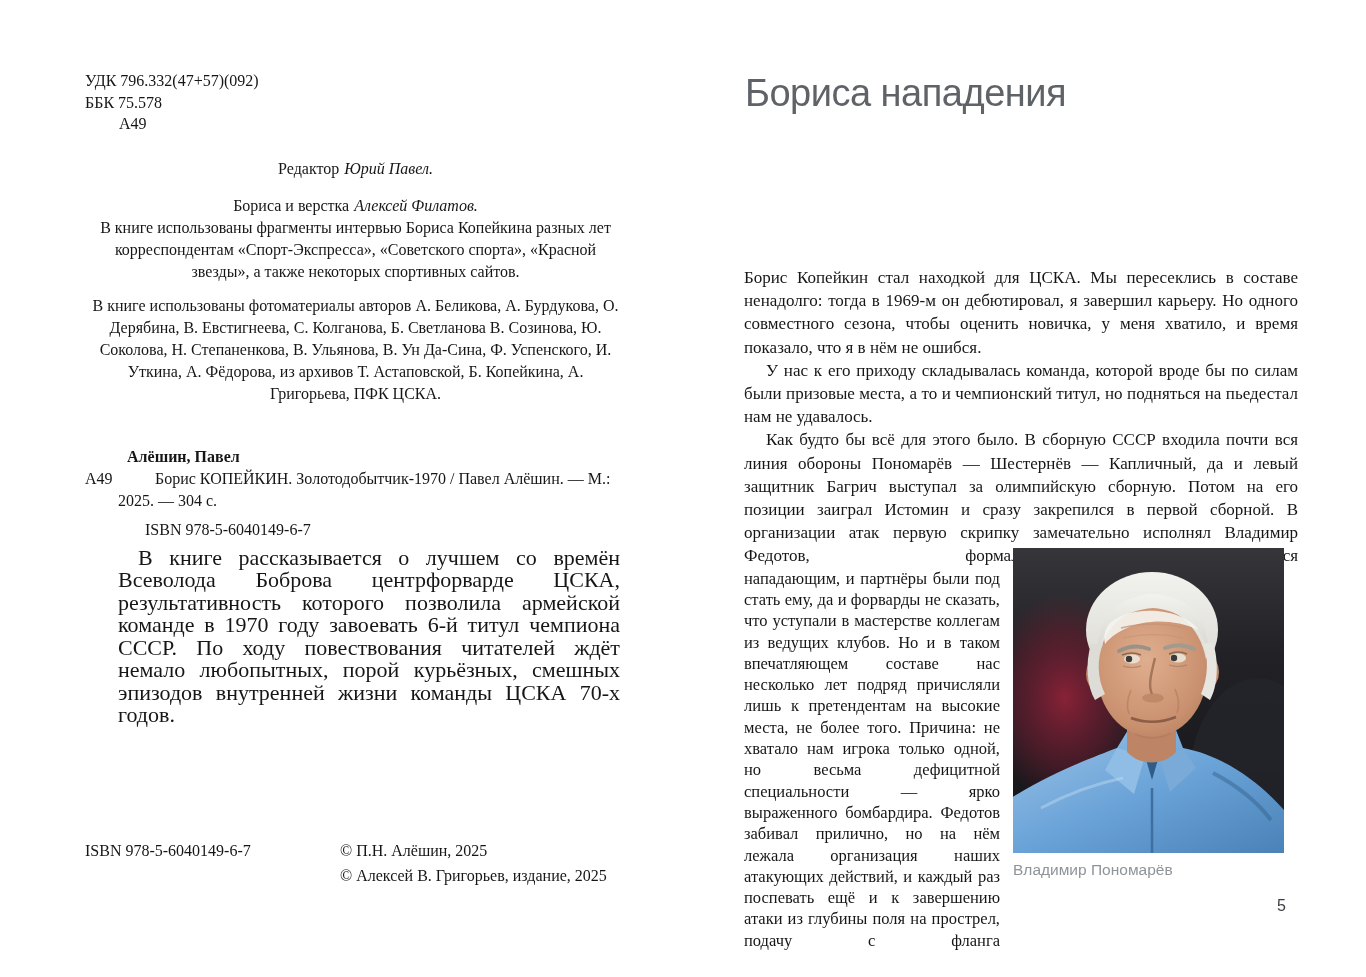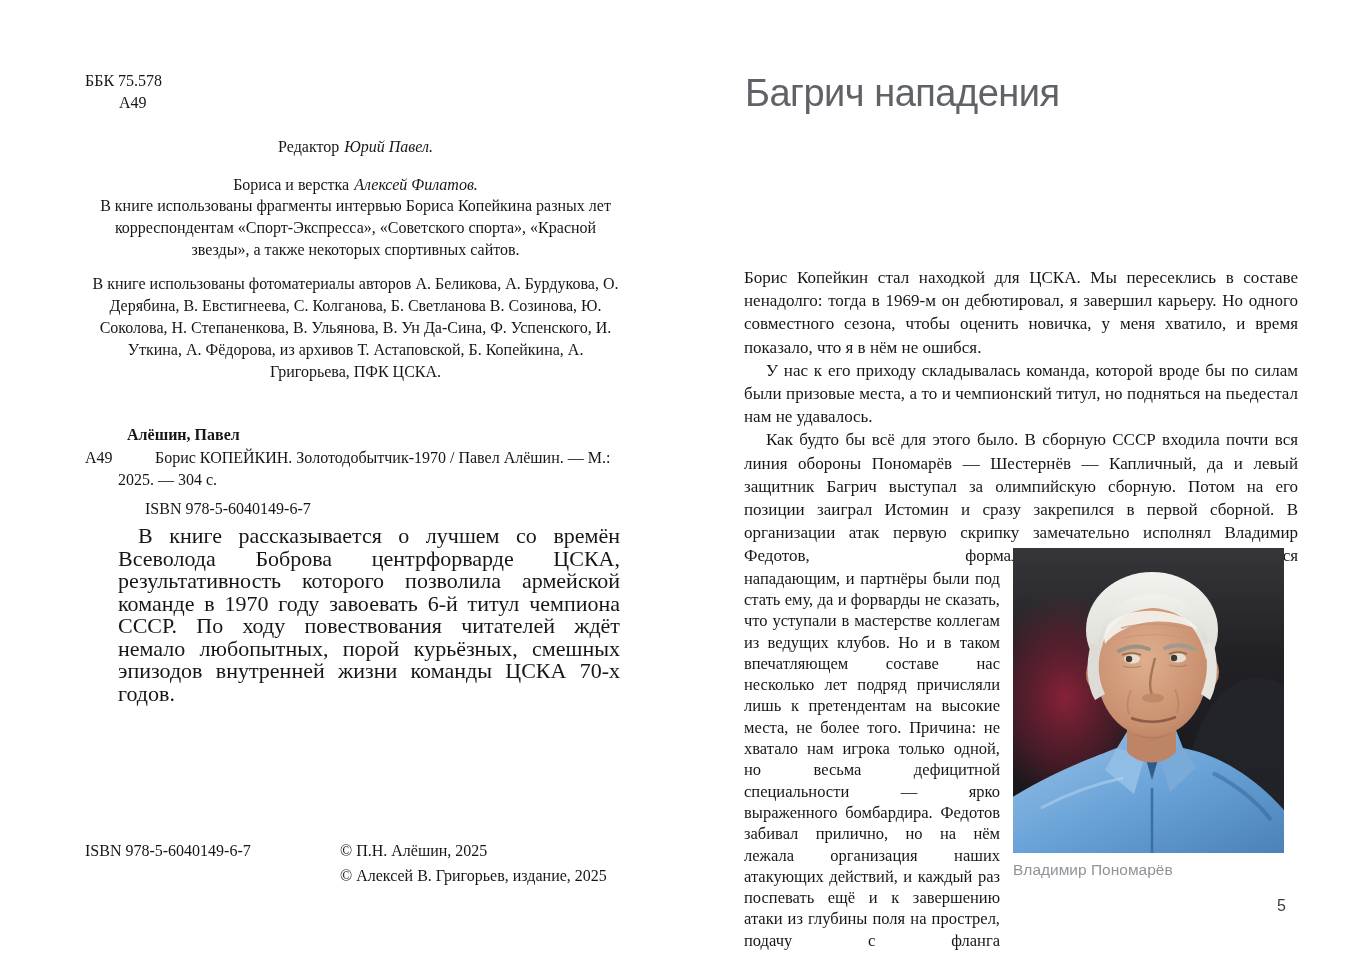--- a/index.html
+++ b/index.html
@@ -115,20 +115,21 @@
     color: #3a3f44;
   }
 </style>
 </head>
 <body>
 
 <div class="canvas">
 
   <div class="left-page">
     <div class="udk-block">
+      <div>УДК 796.332(47+57)(092)</div>
       <div>ББК 75.578</div>
       <div class="indent-code">А49</div>
     </div>
 
     <div class="centered editor-line"><span>Редактор</span><span class="ital">Юрий Павел.</span></div>
 
     <div class="centered design-line"><span>Бориса и верстка</span><span class="ital">Алексей Филатов.</span></div>
 
     <div class="centered interviews">В книге использованы фрагменты интервью Бориса Копейкина разных лет корреспондентам «Спорт-Экспресса», «Советского спорта», «Красной звезды», а также некоторых спортивных сайтов.</div>
 
@@ -147,21 +148,21 @@
   </div>
 
   <div class="left-footer">
     <div class="footer-isbn">ISBN 978-5-6040149-6-7</div>
     <div class="footer-copy">
       <div>© П.Н. Алёшин, 2025</div>
       <div>© Алексей В. Григорьев, издание, 2025</div>
     </div>
   </div>
 
-  <h1 class="chapter-title">Багрич нападения</h1>
+  <h1 class="chapter-title">Бориса нападения</h1>
 
   <div class="right-body">
     <p>Борис Копейкин стал находкой для ЦСКА. Мы пересеклись в составе ненадолго: тогда в 1969-м он дебютировал, я завершил карьеру. Но одного совместного сезона, чтобы оценить новичка, у меня хватило, и время показало, что я в нём не ошибся.</p>
     <p class="indented">У нас к его приходу складывалась команда, которой вроде бы по силам были призовые места, а то и чемпионский титул, но подняться на пьедестал нам не удавалось.</p>
     <p class="indented justify-last">Как будто бы всё для этого было. В сборную СССР входила почти вся линия обороны Пономарёв — Шестернёв — Капличный, да и левый защитник Багрич выступал за олимпийскую сборную. Потом на его позиции заиграл Истомин и сразу закрепился в первой сборной. В организации атак первую скрипку замечательно исполнял Владимир Федотов, формально числившийся</p>
     <p class="narrow-col">нападающим, и партнёры были под стать ему, да и форварды не сказать, что уступали в мастерстве коллегам из ведущих клубов. Но и в таком впечатляющем составе нас несколько лет подряд причисляли лишь к претендентам на высокие места, не более того. Причина: не хватало нам игрока только одной, но весьма дефицитной специальности — ярко выраженного бомбардира. Федотов забивал прилично, но на нём лежала организация наших атакующих действий, и каждый раз поспевать ещё и к завершению атаки из глубины поля на прострел, подачу с фланга</p>
   </div>
 
   <figure class="portrait-figure">
     <svg viewBox="0 0 271 305" xmlns="http://www.w3.org/2000/svg">

